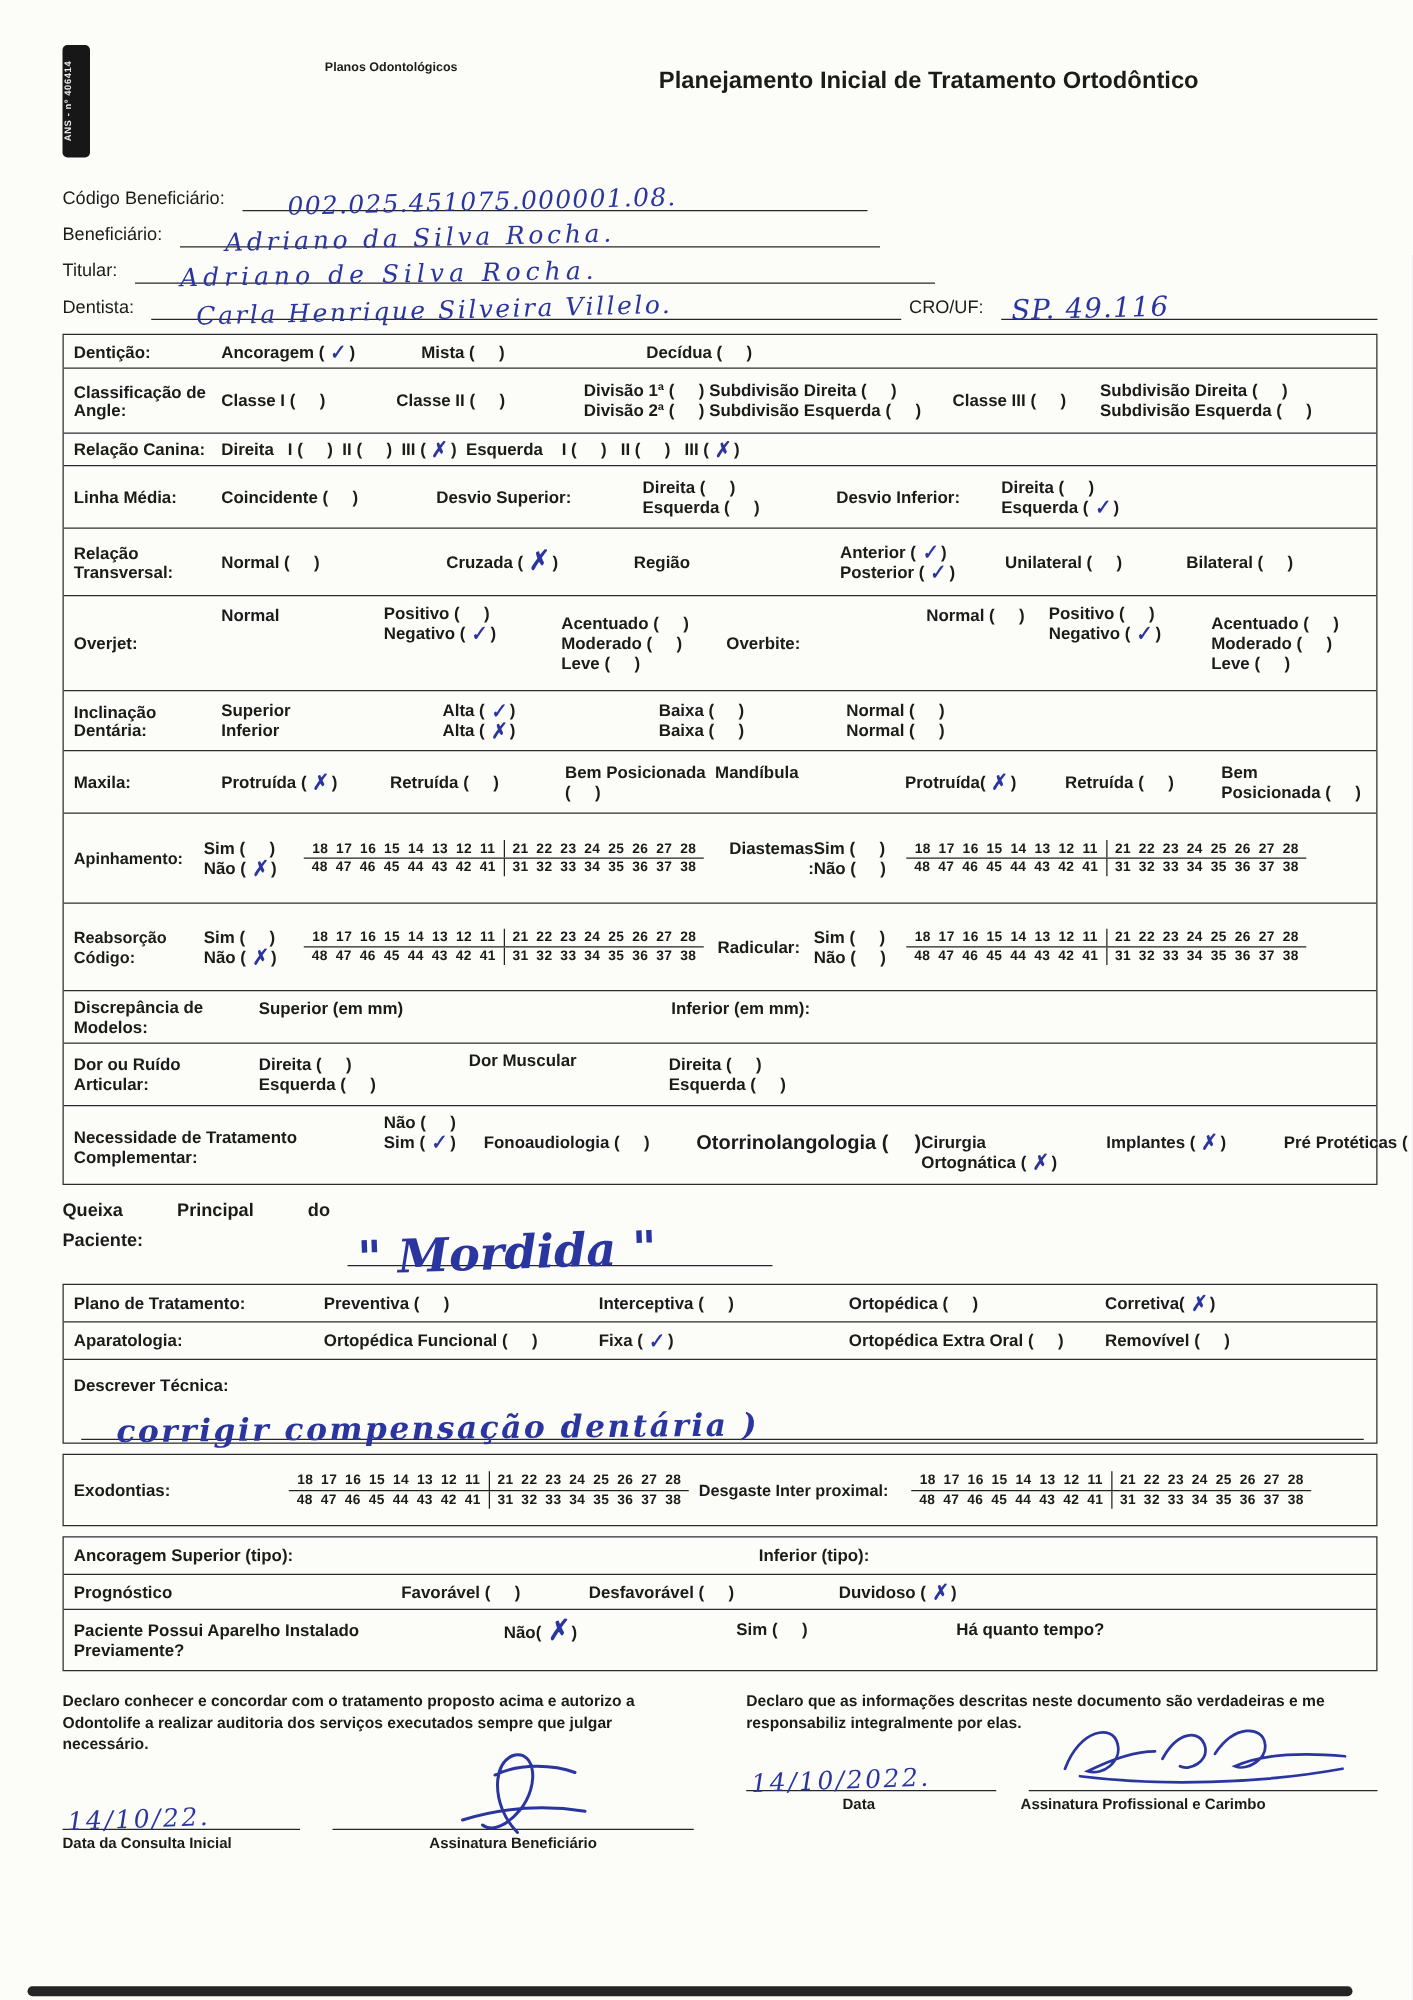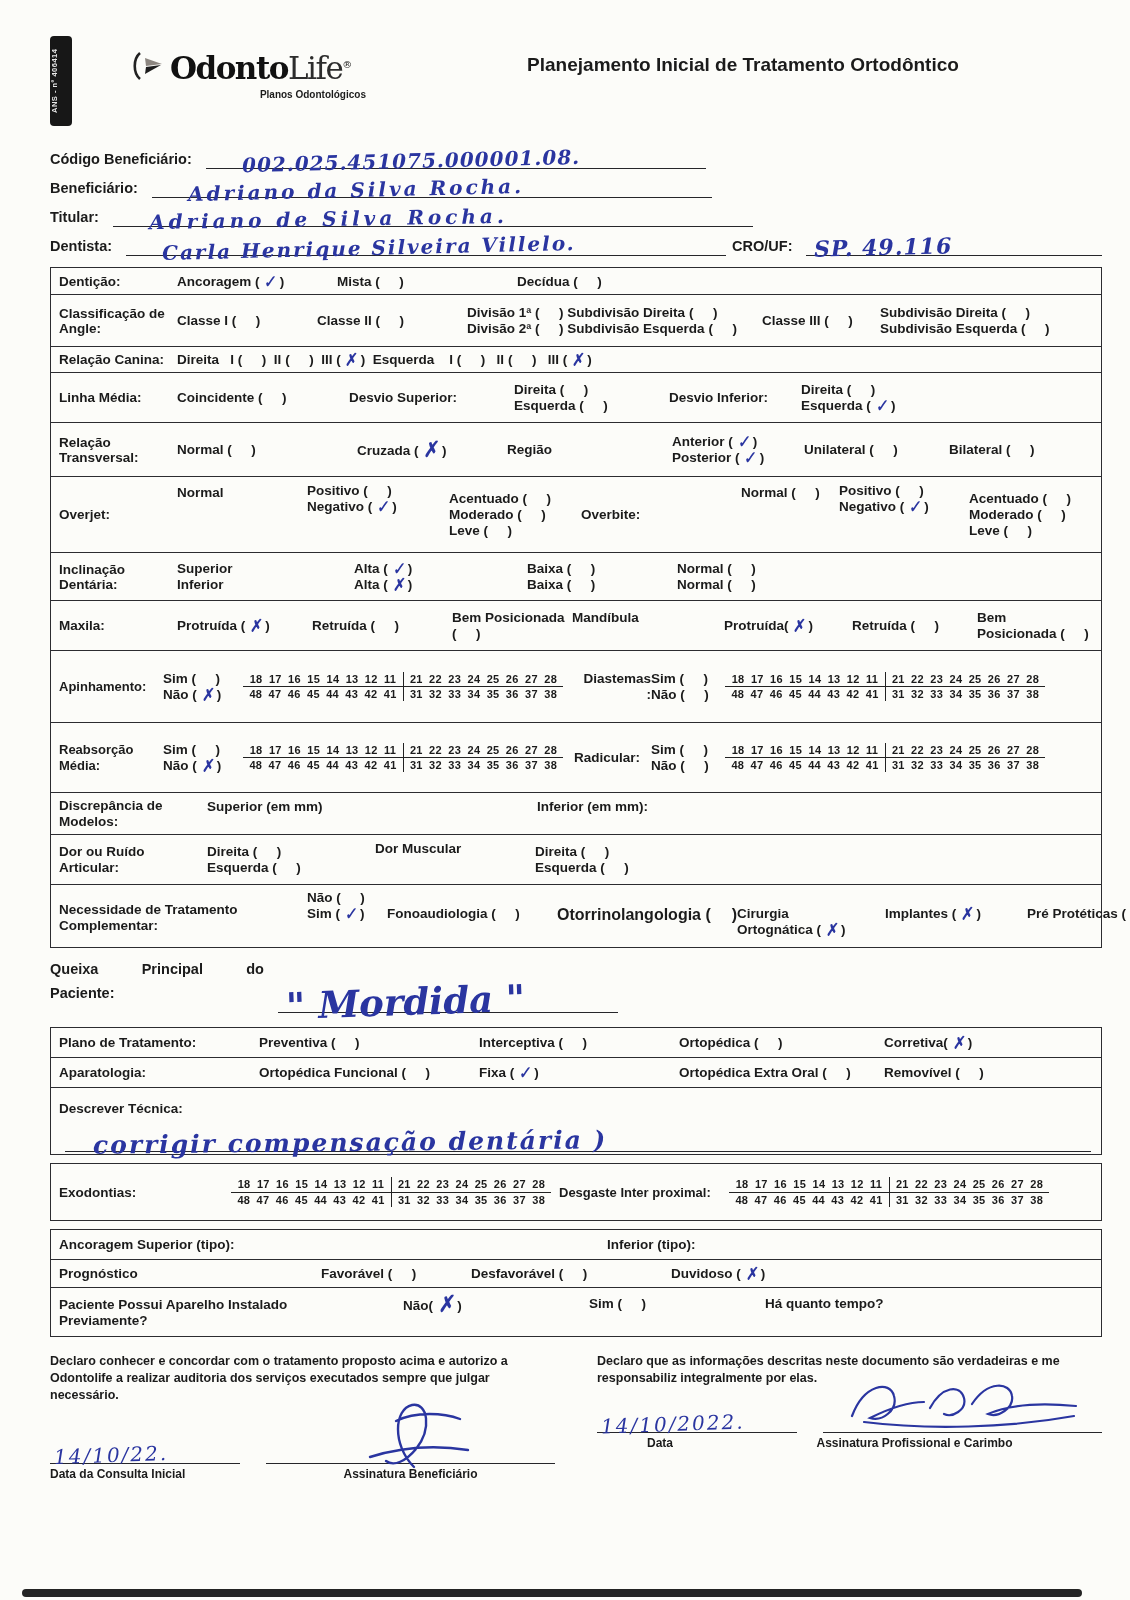--- a/index.html
+++ b/index.html
@@ -18,21 +18,21 @@
   .logo-ico{flex:0 0 auto}
   .logo-text{font-family:"DejaVu Serif",serif;font-size:31px;letter-spacing:-1.5px;line-height:1}
   .logo-odonto{font-weight:bold;color:#111}
   .logo-life{font-weight:normal;color:#2c2c2c}
   .logo-r{font-size:10px;vertical-align:super}
   .logo-sub{font-size:10px;font-weight:bold;text-align:right;margin-top:1px;padding-right:14px}
   .title{flex:1;text-align:center;font-size:19px;font-weight:bold;margin-top:30px;padding-left:4px}
 
   
   .fields{margin-top:14px}
-  .frow{display:flex;align-items:flex-end;height:29px;font-size:14.5px;font-weight:bold}
+  .frow{display:flex;align-items:flex-end;height:29px;font-size:14.5px;font-weight:normal}
   .flabel{flex:0 0 auto;padding-bottom:2px}
   .fline{position:relative;border-bottom:1.7px solid #26262a;height:27px;margin-left:14px}
   .hw{font-family:"DejaVu Serif",serif;font-style:italic;color:#2a35a0;white-space:nowrap}
   .fink{position:absolute;left:36px;bottom:-5px;font-size:20px;letter-spacing:1px;transform:rotate(-1.4deg)}
 
   
   .box{border:1.7px solid #2c2c30;margin-top:11px}
   .trow{display:flex;align-items:center;border-bottom:1.4px solid #2c2c30;
         font-size:13.5px;font-weight:bold;padding:2px 4px 2px 8px;min-height:26px}
   .trow:last-child{border-bottom:none}
@@ -81,30 +81,20 @@
 </style>
 </head>
 <body>
 
 <div class="page">
 <div class="content">
 
   <div class="header">
     <div class="ans">ANS - nº 406414</div>
     <div class="logo-wrap">
-      <div class="logo-line">
-        <span class="logo-ico">
-          <svg width="36" height="36" viewBox="0 0 36 36">
-            <path d="M10 5 C3 11 3 25 10 31" fill="none" stroke="#222" stroke-width="2.6"></path>
-            <polygon points="15,10 32,16 16,18" fill="#8c8680"></polygon>
-            <polygon points="16,19 31,17 15,26" fill="#1d1d1d"></polygon>
-          </svg>
-        </span>
-        <span class="logo-text"><span class="logo-odonto">Odonto</span><span class="logo-life">Life</span><span class="logo-r">®</span></span>
-      </div>
       <div class="logo-sub">Planos Odontológicos</div>
     </div>
     <div class="title">Planejamento Inicial de Tratamento Ortodôntico</div>
   </div>
 
   <div class="fields">
     <div class="frow">
       <span class="flabel">Código Beneficiário:</span>
       <span class="fline" style="width:500px">
             <span class="hw fink">002.025.451075.000001.08.</span>
@@ -283,21 +273,21 @@
       </span>
       <span class="teeth cell">
         <span class="t-line1"><span class="t-half">18 17 16 15 14 13 12 11</span><span class="t-half t-left">21 22 23 24 25 26 27 28</span></span>
         <span><span class="t-half">48 47 46 45 44 43 42 41</span><span class="t-half t-left">31 32 33 34 35 36 37 38</span></span>
       </span>
     </div>
 
     <div class="trow" style="min-height:70px">
       <span class="cell stack" style="width:104px;font-size:13px">
         <span>Reabsorção</span>
-        <span>Média:</span>
+        <span>Código:</span>
       </span>
       <span class="cell stack" style="width:80px">
         <span><span>Sim</span> <span class="cb"><i class="mark"></i></span></span>
         <span><span>Não</span> <span class="cb"><i class="mark">✗</i></span></span>
       </span>
       <span class="teeth cell">
         <span class="t-line1"><span class="t-half">18 17 16 15 14 13 12 11</span><span class="t-half t-left">21 22 23 24 25 26 27 28</span></span>
         <span><span class="t-half">48 47 46 45 44 43 42 41</span><span class="t-half t-left">31 32 33 34 35 36 37 38</span></span>
       </span>
       <span class="cell" style="width:88px;text-align:center">Radicular:</span>
@@ -462,21 +452,21 @@
             </span>
         <span class="signline">
           <span class="signsvg" style="bottom:-8px">
             <svg width="250" height="64" viewBox="0 0 250 64">
               <path d="M14 44 C26 12 52 8 56 24 C60 38 44 50 32 46 C52 36 70 30 86 30 M92 36 C104 14 122 12 126 26 C129 38 114 46 106 42 M134 32 C150 8 172 10 174 24 C176 36 160 46 150 42 C168 34 196 30 238 34 M26 50 C90 58 170 56 236 44" fill="none" stroke="#2a35a0" stroke-width="2.2" stroke-linecap="round"></path>
             </svg>
           </span>
         </span>
       </div>
       <div class="dlabels">
-        <span style="flex:0 0 130px;text-align:left;padding-left:50px">Data</span>
+        <span style="flex:0 0 130px;text-align:center;padding-left:50px">Data</span>
         <span style="flex:1;text-align:center">Assinatura Profissional e Carimbo</span>
       </div>
     </div>
   </div>
 
 </div>
 <div class="botbar"></div>
 </div>
 
 </body></html>

